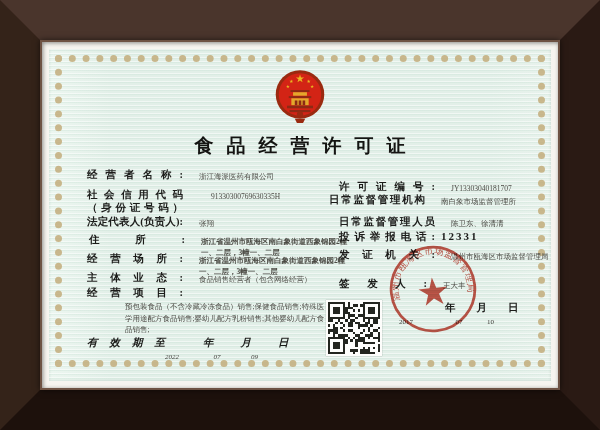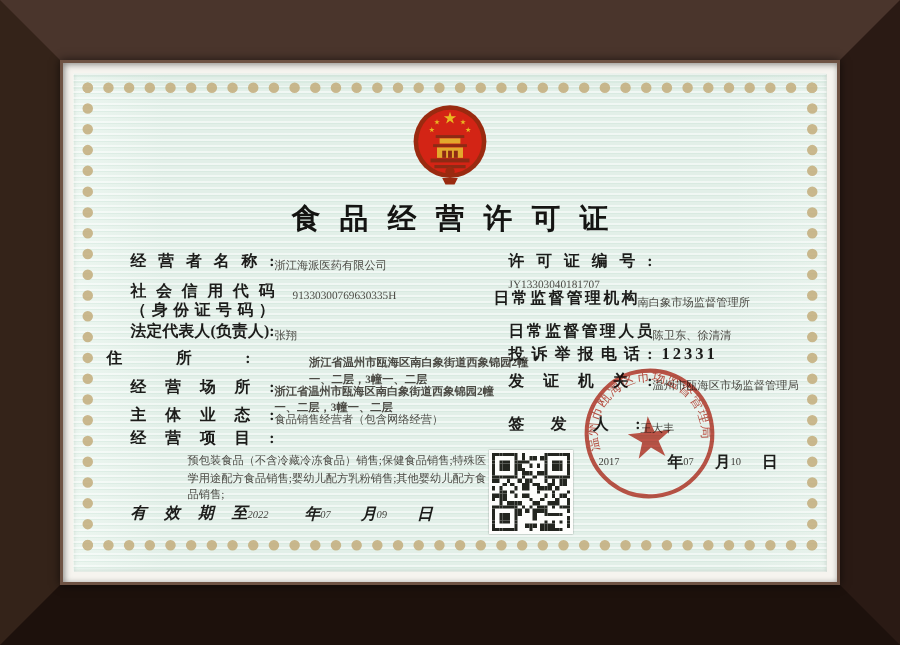--- a/index.html
+++ b/index.html
@@ -25,26 +25,26 @@
   .emblem{position:absolute;left:225px;top:18px;width:52px;height:60px;}
   
   .title{position:absolute;top:84px;left:0;width:100%;text-align:center;
          font-size:19px;font-weight:700;color:#141412;letter-spacing:13px;text-indent:13px;}
   
   .row{position:absolute;display:flex;align-items:flex-start;white-space:nowrap;}
   .lbl{display:inline-block;min-width:96px;font-size:10.5px;font-weight:700;
        color:#1c1c1a;text-align:justify;text-align-last:justify;line-height:1.25;}
   .lbl2{display:block;font-size:10.5px;font-weight:700;color:#1c1c1a;
         text-align:justify;text-align-last:justify;}
-  .val{font-size:7.5px;color:#4b4a44;margin-left:0;padding-top:3px;
+  .val{font-size:7.5px;color:#4b4a44;margin-left:16px;padding-top:3px;
        white-space:normal;line-height:1.5;}
   .val.wide{display:inline-block;width:152px;font-weight:bold;}
   .para{position:absolute;width:205px;font-size:7.5px;color:#4b4a44;line-height:1.55;
         white-space:normal;}
-  .num{font-size:7px;color:#3c3b36;padding-top:3px;}
+  .num{font-size:7px;color:#3c3b36;padding-top:17px;}
   .unit{font-size:10.5px;font-weight:700;color:#1c1c1a;}
   .phone-val{font-size:11px;font-weight:700;letter-spacing:2px;color:#1c1c1a;
              margin-left:6px;text-align:right;}
   
   .seal{position:absolute;left:338px;top:194px;width:92px;height:92px;
         opacity:.85;mix-blend-mode:multiply;transform:rotate(-6deg);}
   .qr{position:absolute;left:277px;top:251px;width:56px;height:56px;background:#fdfdfb;
       padding:2px;box-sizing:border-box;display:grid;
       grid-template-columns:repeat(21,1fr);grid-template-rows:repeat(21,1fr);
       box-shadow:0 0 1px rgba(0,0,0,.4);}
@@ -100,21 +100,21 @@
       <span class="lbl2">（身份证号码）</span>
     </span>
     <span class="val">91330300769630335H</span>
   </div>
 
   <div class="row" style="left:38px;top:166px;">
     <span class="lbl">法定代表人(负责人):</span>
     <span class="val">张翔</span>
   </div>
 
-  <div class="row" style="left:22px;top:184px;gap:39px;">
+  <div class="row" style="left:40px;top:184px;">
     <span class="lbl">住所:</span>
     <span class="val wide">浙江省温州市瓯海区南白象街道西象锦园2幢一、二层，3幢一、二层</span>
   </div>
 
   <div class="row" style="left:38px;top:203px;">
     <span class="lbl">经营场所:</span>
     <span class="val wide">浙江省温州市瓯海区南白象街道西象锦园2幢一、二层，3幢一、二层</span>
   </div>
 
   <div class="row" style="left:38px;top:222px;">
@@ -131,21 +131,21 @@
   <div class="row" style="left:38px;top:287px;font-style:italic;">
     <span class="lbl" style="min-width:78px;">有效期至</span>
     <span class="num">2022</span>
     <span class="unit" style="margin-left:24px;">年</span>
     <span class="num">07</span>
     <span class="unit" style="margin-left:20px;">月</span>
     <span class="num">09</span>
     <span class="unit" style="margin-left:20px;">日</span>
   </div>
 
-  <div class="row" style="left:290px;top:119px;flex-direction:column;">
+  <div class="row" style="left:290px;top:131px;">
     <span class="lbl">许可证编号:</span>
     <span class="val">JY13303040181707</span>
   </div>
 
   <div class="row" style="left:280px;top:144px;">
     <span class="lbl">日常监督管理机构</span>
     <span class="val">南白象市场监督管理所</span>
   </div>
 
   <div class="row" style="left:290px;top:166px;">

